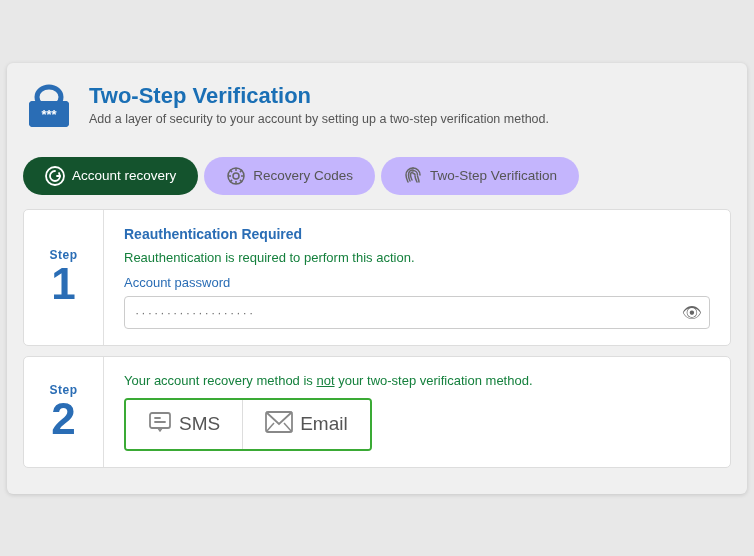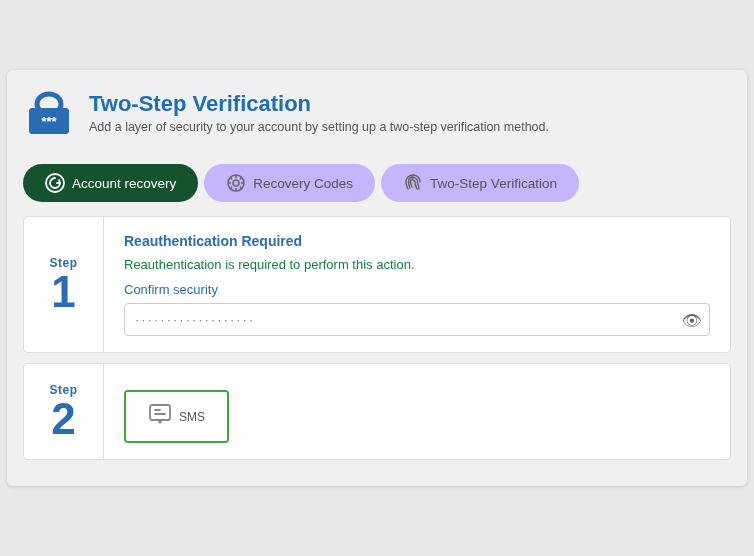--- a/index.html
+++ b/index.html
@@ -176,21 +176,21 @@
       margin-top: 10px;
     }
     .method-btn {
       display: flex;
       align-items: center;
       gap: 7px;
       padding: 10px 22px;
       background: #fff;
       border: none;
       cursor: pointer;
-      font-size: 12px;
+      font-size: 19px;
       color: #555;
       border-right: 1px solid #ddd;
     }
     .method-btn:last-child {
       border-right: none;
     }
     .method-icon {
       color: #888;
       font-size: 20px;
     }
@@ -262,44 +262,58 @@
   </div>
 
   <div class="step-card">
     <div class="step-number">
       <span class="step-label">Step</span>
       <span class="step-num">1</span>
     </div>
     <div class="step-content">
       <h2>Reauthentication Required</h2>
       <p>Reauthentication is required to perform this action.</p>
-      <div class="confirm-label">Confirm security</div>
+      <div class="confirm-label">Account password</div>
       <div class="password-row">
         <div class="password-input-wrap">
           <input class="password-input" type="password" value="" placeholder="···················" style="">
           <span class="eye-icon">👁</span>
         </div>
       </div>
     </div>
   </div>
 
   <div class="step-card">
     <div class="step-number">
       <span class="step-label">Step</span>
       <span class="step-num">2</span>
     </div>
     <div class="step-content">
+      <p>
+        <span>Your account recovery method is </span><span style="text-decoration:underline;">not</span><span> your two-step verification method.</span>
+      </p>
       <div class="recovery-methods">
         <button class="method-btn">
           <span class="method-icon">
             <svg width="24" height="24" viewBox="0 0 24 24" fill="none">
               <rect x="2" y="3" width="20" height="15" rx="2" stroke="#888" stroke-width="1.8" fill="none"></rect>
               <path d="M7 8 L12 8" stroke="#888" stroke-width="1.8" stroke-linecap="round"></path>
               <path d="M7 12 L17 12" stroke="#888" stroke-width="1.8" stroke-linecap="round"></path>
               <path d="M10 18 L12 21 L14 18" stroke="#888" stroke-width="1.5" fill="none"></path>
             </svg>
           </span>
           <span>SMS</span>
         </button>
+        <button class="method-btn">
+          <span class="method-icon">
+            <svg width="28" height="22" viewBox="0 0 28 22" fill="none">
+              <rect x="1" y="1" width="26" height="20" rx="2" stroke="#888" stroke-width="1.8" fill="none"></rect>
+              <polyline points="1,1 14,13 27,1" stroke="#888" stroke-width="1.8" fill="none"></polyline>
+              <line x1="1" y1="21" x2="9" y2="12" stroke="#888" stroke-width="1.5"></line>
+              <line x1="27" y1="21" x2="19" y2="12" stroke="#888" stroke-width="1.5"></line>
+            </svg>
+          </span>
+          <span>Email</span>
+        </button>
       </div>
     </div>
   </div>
 </div>
 
 </body></html>

